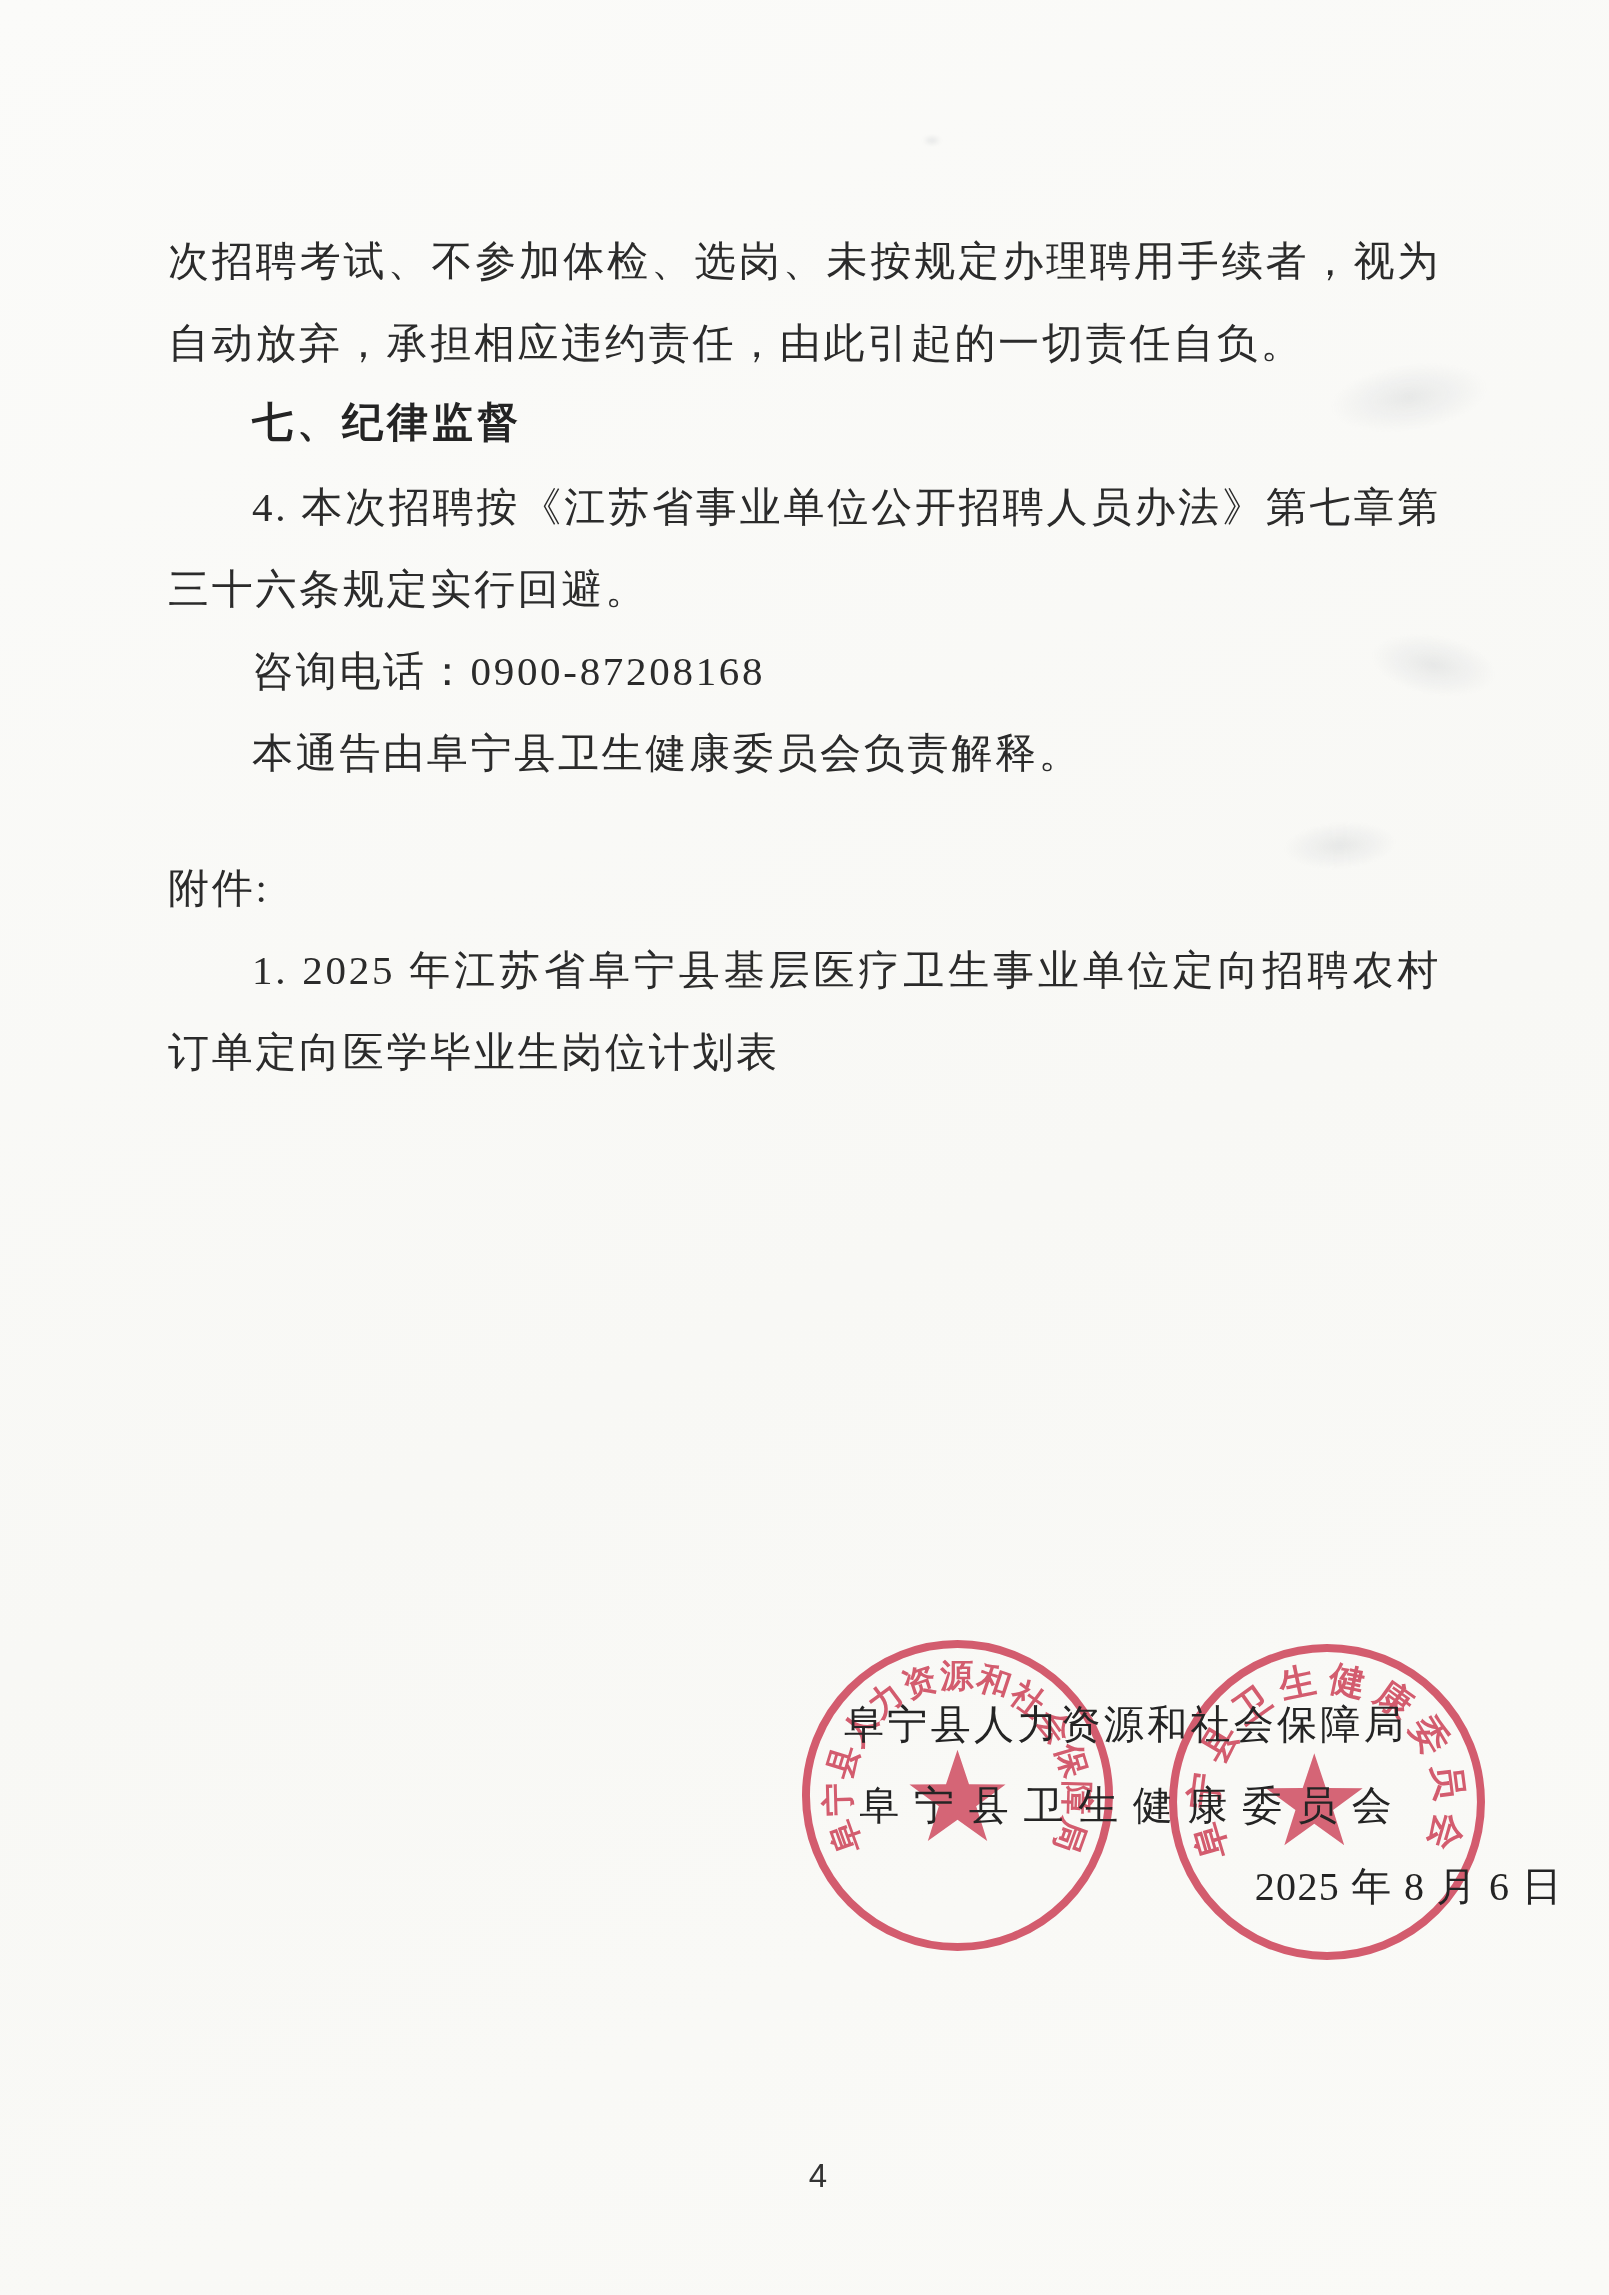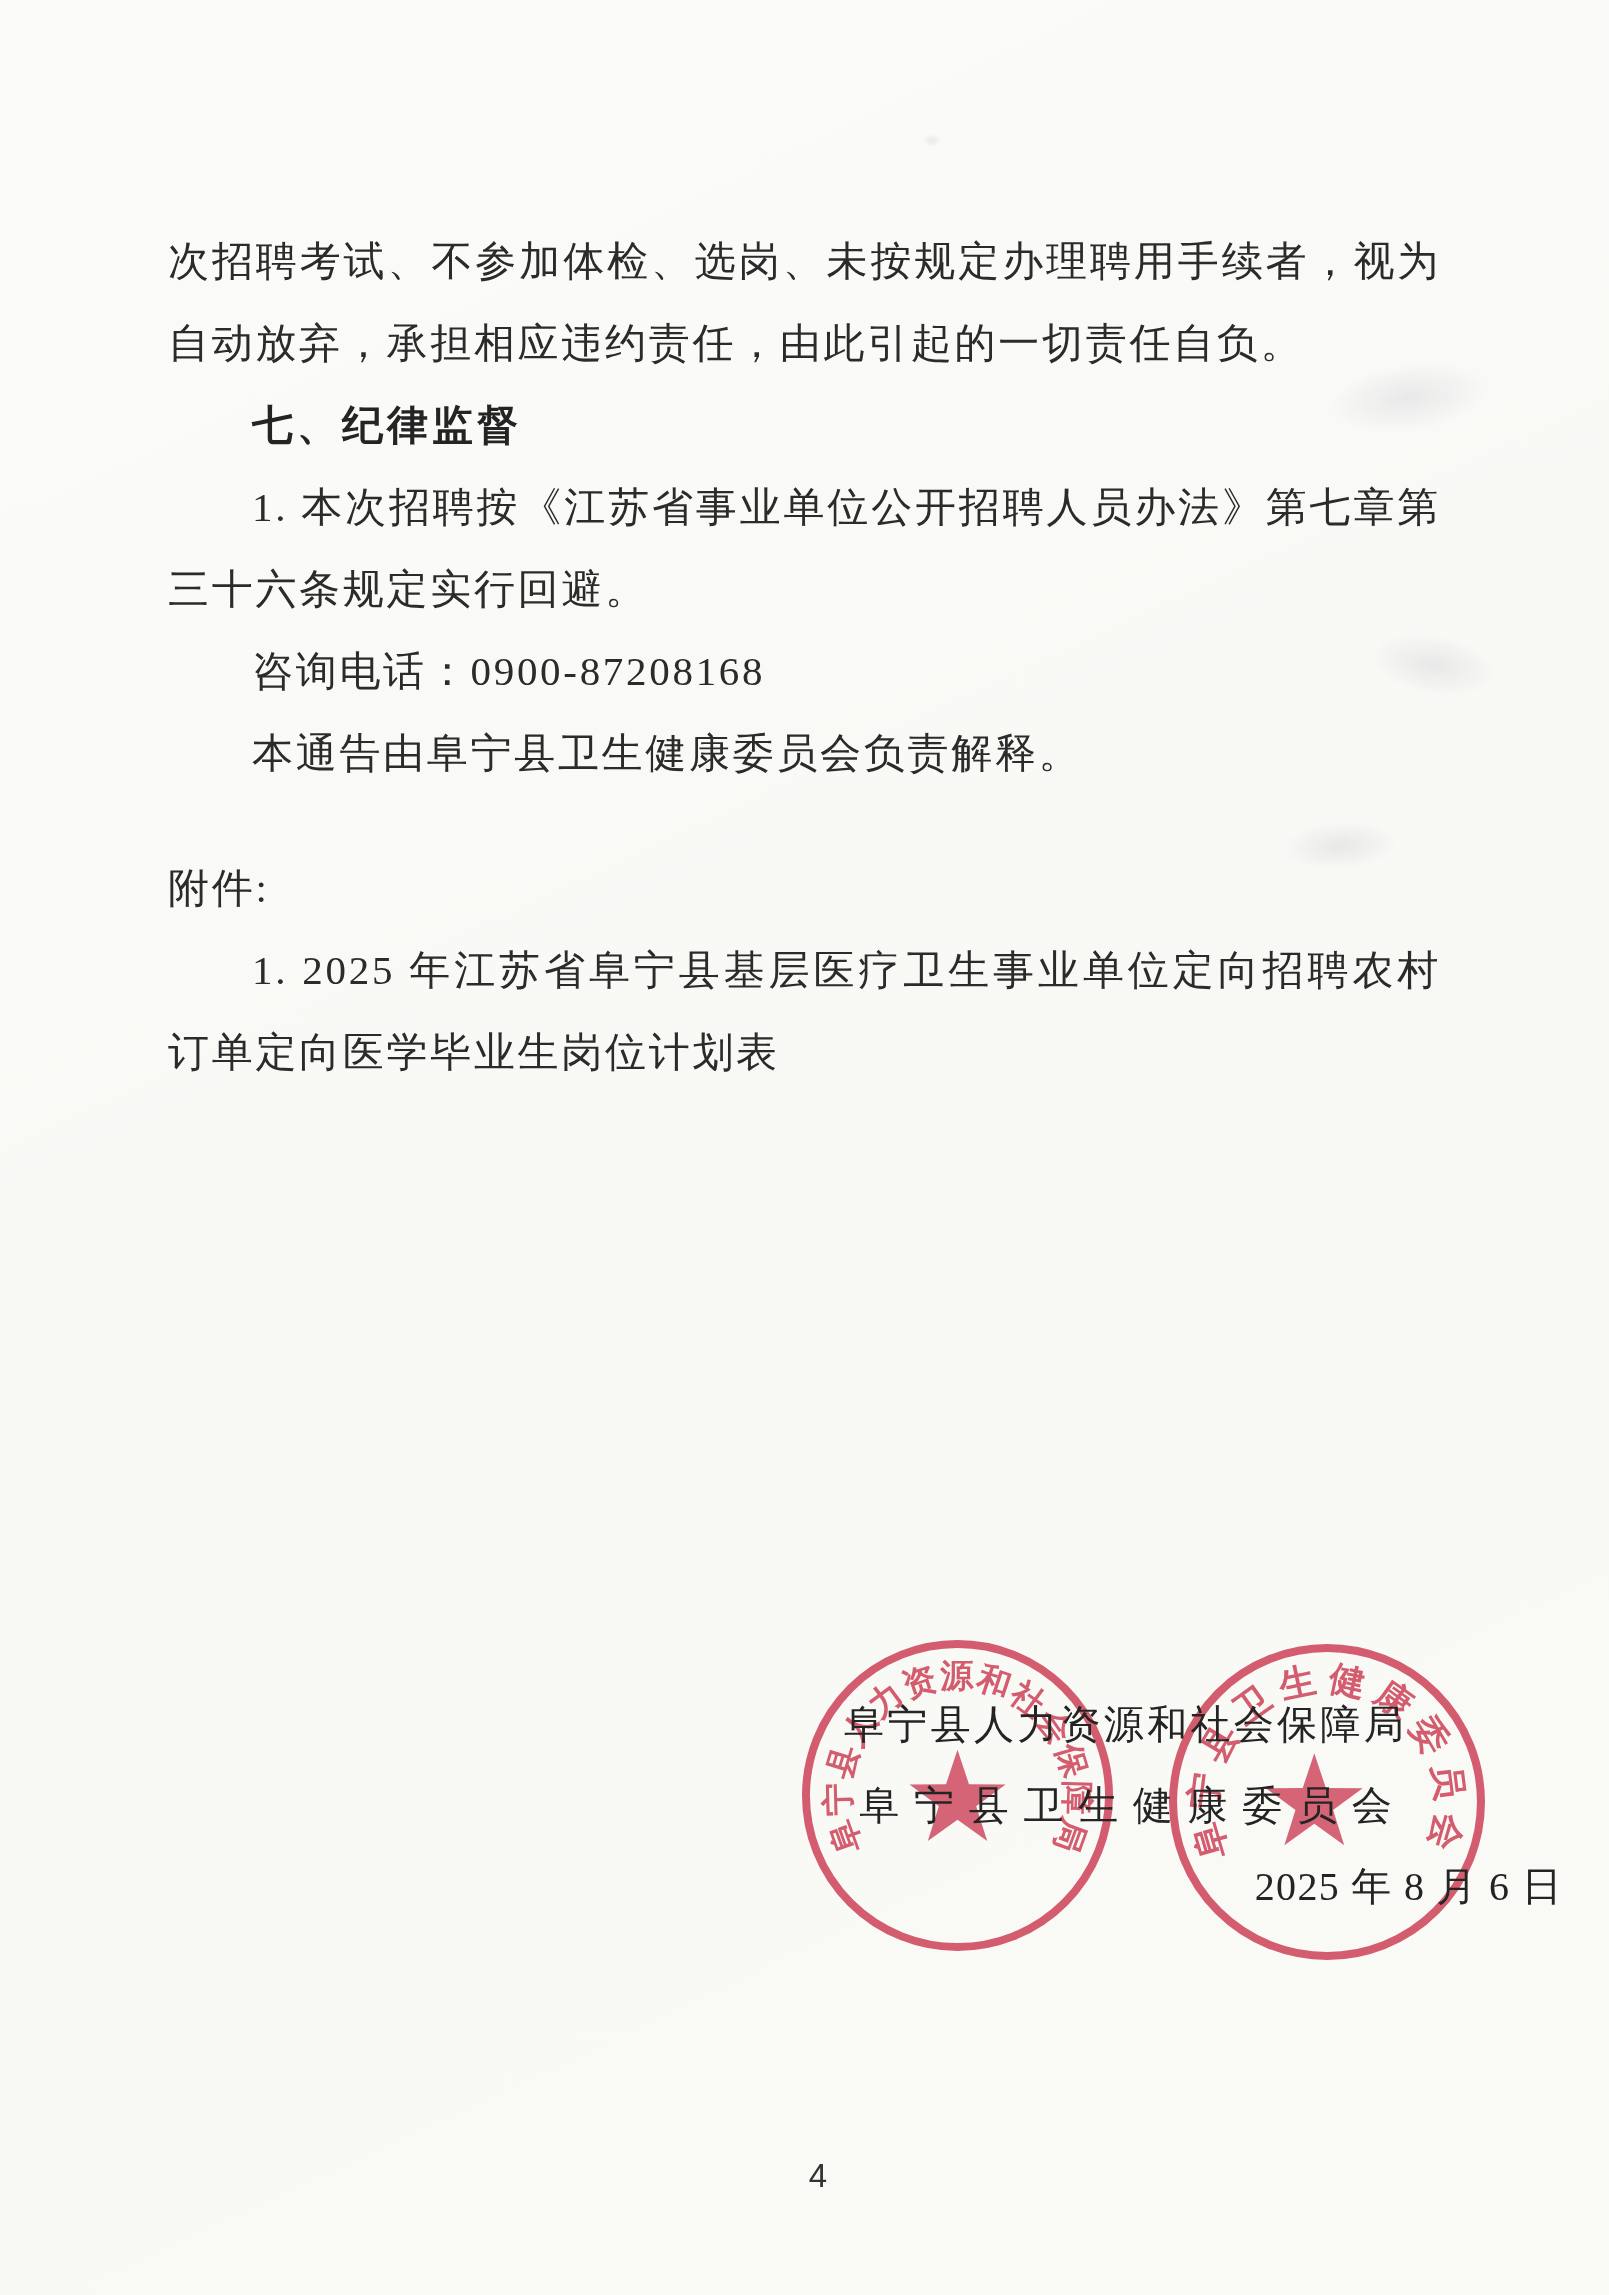--- a/index.html
+++ b/index.html
@@ -20,21 +20,21 @@
     width: 1273px;
     font-size: 41px;
     line-height: 82px;
     letter-spacing: 2.7px;
     text-align: justify;
     text-justify: inter-ideograph;
   }
   .content p { margin: 0; }
   .indent { text-indent: 84px; }
   .heading {
-    font-family: Liberation Sans, sans-serif;
+    font-family: Liberation Mono, monospace;
     font-weight: 700;
     letter-spacing: 4px;
     color: #242424;
   }
   .att-label { margin-top: 53px !important; }
   
   .signature {
     position: absolute;
     left: 688px;
     top: 1684px;
@@ -94,21 +94,21 @@
 <div class="page">
 
   <div class="smudge s1"></div>
   <div class="smudge s2"></div>
   <div class="smudge s3"></div>
   <div class="smudge s4"></div>
 
   <div class="content">
     <p>次招聘考试、不参加体检、选岗、未按规定办理聘用手续者，视为自动放弃，承担相应违约责任，由此引起的一切责任自负。</p>
     <p class="indent heading">七、纪律监督</p>
-    <p class="indent">1. 本次招聘按《江苏省事业单位公开招聘人员办法》第七章第三十六条规定实行回避。</p>
+    <p class="indent">4. 本次招聘按《江苏省事业单位公开招聘人员办法》第七章第三十六条规定实行回避。</p>
     <p class="indent">咨询电话：0900-87208168</p>
     <p class="indent">本通告由阜宁县卫生健康委员会负责解释。</p>
     <p class="att-label">附件:</p>
     <p class="indent">1. 2025 年江苏省阜宁县基层医疗卫生事业单位定向招聘农村订单定向医学毕业生岗位计划表</p>
   </div>
 
   <div class="seal seal-left">
     <svg viewBox="0 0 480 480" xmlns="http://www.w3.org/2000/svg">
       <circle class="ring" cx="240" cy="240" r="228" stroke-width="12"></circle>
       <path id="arcL" d="M 98.8 321.5 A 163 163 0 1 1 381.2 321.5" fill="none"></path>

